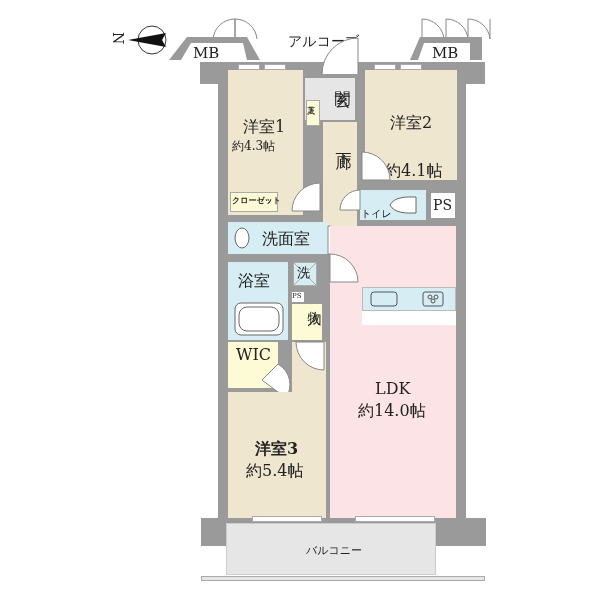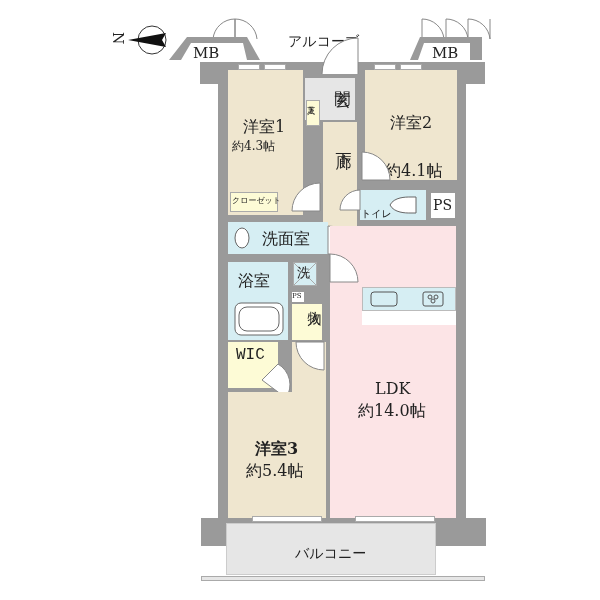--- a/index.html
+++ b/index.html
@@ -49,21 +49,21 @@
 <div class="abs wall" style="left:200px;top:62px;width:30px;height:22px;"></div>
 <div class="abs wall" style="left:455px;top:62px;width:30px;height:22px;"></div>
 
 <div class="abs beige" style="left:228px;top:70px;width:75px;height:145px;"></div>
 <div class="win" style="left:238px;top:64px;width:22px;height:6px;"></div>
 <div class="win" style="left:264px;top:64px;width:22px;height:6px;"></div>
 <span class="lbl" style="left:243px;top:118px;font-size:16px;">洋室1</span>
 <span class="lbl" style="left:232px;top:140px;font-size:12px;">約4.3帖</span>
 
 <div class="abs yellow" style="left:230px;top:192px;width:48px;height:20px;border:1px solid #aaa;"></div>
-<span class="lbl" style="left:232px;top:196px;font-size:8px;">クローゼット</span>
+<span class="lbl" style="left:232px;top:196px;font-size:8px;font-weight:bold;">クローゼット</span>
 <svg width="30" height="30" style="left:292px;top:183px;">
   <path d="M0,28 A28,28 0 0 1 28,0 L28,28 Z" fill="#fff" stroke="#888"></path>
 </svg>
 
 <div class="abs gray" style="left:305px;top:78px;width:50px;height:42px;"></div>
 <span class="lbl vt" style="left:333px;top:78px;font-size:16px;">玄関</span>
 <div class="abs yellow" style="left:306px;top:100px;width:14px;height:26px;border:1px solid #aaa;"></div>
 <span class="lbl vt" style="left:306px;top:100px;font-size:8px;">下足入</span>
 <svg width="40" height="40" style="left:320px;top:36px;">
   <path d="M2,38 A36,36 0 0 1 38,2 L38,38" fill="#fff" stroke="#888"></path>
@@ -116,21 +116,21 @@
 </svg>
 <span class="lbl" style="left:297px;top:266px;font-size:13px;">洗</span>
 
 <div class="abs white" style="left:292px;top:292px;width:12px;height:10px;"></div>
 <span class="lbl" style="left:292px;top:292px;font-size:7px;">PS</span>
 
 <div class="abs yellow" style="left:292px;top:304px;width:30px;height:36px;"></div>
 <span class="lbl vt" style="left:307px;top:300px;font-size:14px;">物入</span>
 
 <div class="abs yellow" style="left:228px;top:342px;width:50px;height:46px;"></div>
-<span class="lbl" style="left:236px;top:346px;font-size:16px;font-family:Liberation Mono, monospace;">WIC</span>
+<span class="lbl" style="left:236px;top:346px;font-size:16px;">WIC</span>
 <svg width="30" height="36" style="left:262px;top:364px;">
   <path d="M0,16 L16,0 A24,24 0 0 1 24,34 Z" fill="#fff" stroke="#888"></path>
 </svg>
 
 <div class="abs beige" style="left:228px;top:392px;width:98px;height:126px;"></div>
 <div class="abs beige" style="left:292px;top:342px;width:34px;height:52px;"></div>
 <svg width="30" height="30" style="left:296px;top:342px;">
   <path d="M0,0 A28,28 0 0 0 28,28 L28,0 Z" fill="#fff" stroke="#888"></path>
 </svg>
 <span class="lbl" style="left:255px;top:440px;font-size:16px;font-weight:bold;">洋室3</span>
@@ -153,13 +153,13 @@
 <div class="abs white" style="left:362px;top:311px;width:94px;height:14px;"></div>
 <span class="lbl" style="left:375px;top:380px;font-size:16px;">LDK</span>
 <span class="lbl" style="left:358px;top:402px;font-size:16px;text-align:right;">約14.0帖</span>
 
 <div class="abs wall" style="left:201px;top:518px;width:26px;height:28px;"></div>
 <div class="abs wall" style="left:436px;top:518px;width:50px;height:28px;"></div>
 <div class="win" style="left:252px;top:516px;width:70px;height:6px;"></div>
 <div class="win" style="left:355px;top:516px;width:80px;height:6px;"></div>
 <div class="abs gray" style="left:226px;top:523px;width:210px;height:52px;border:1px solid #ccc;"></div>
 <div class="abs gray" style="left:201px;top:576px;width:284px;height:5px;border:1px solid #aaa;"></div>
-<span class="lbl" style="left:295px;top:545px;font-size:14px;">バルコニー</span>
+<span class="lbl" style="left:306px;top:545px;font-size:11px;">バルコニー</span>
 
 </body></html>

